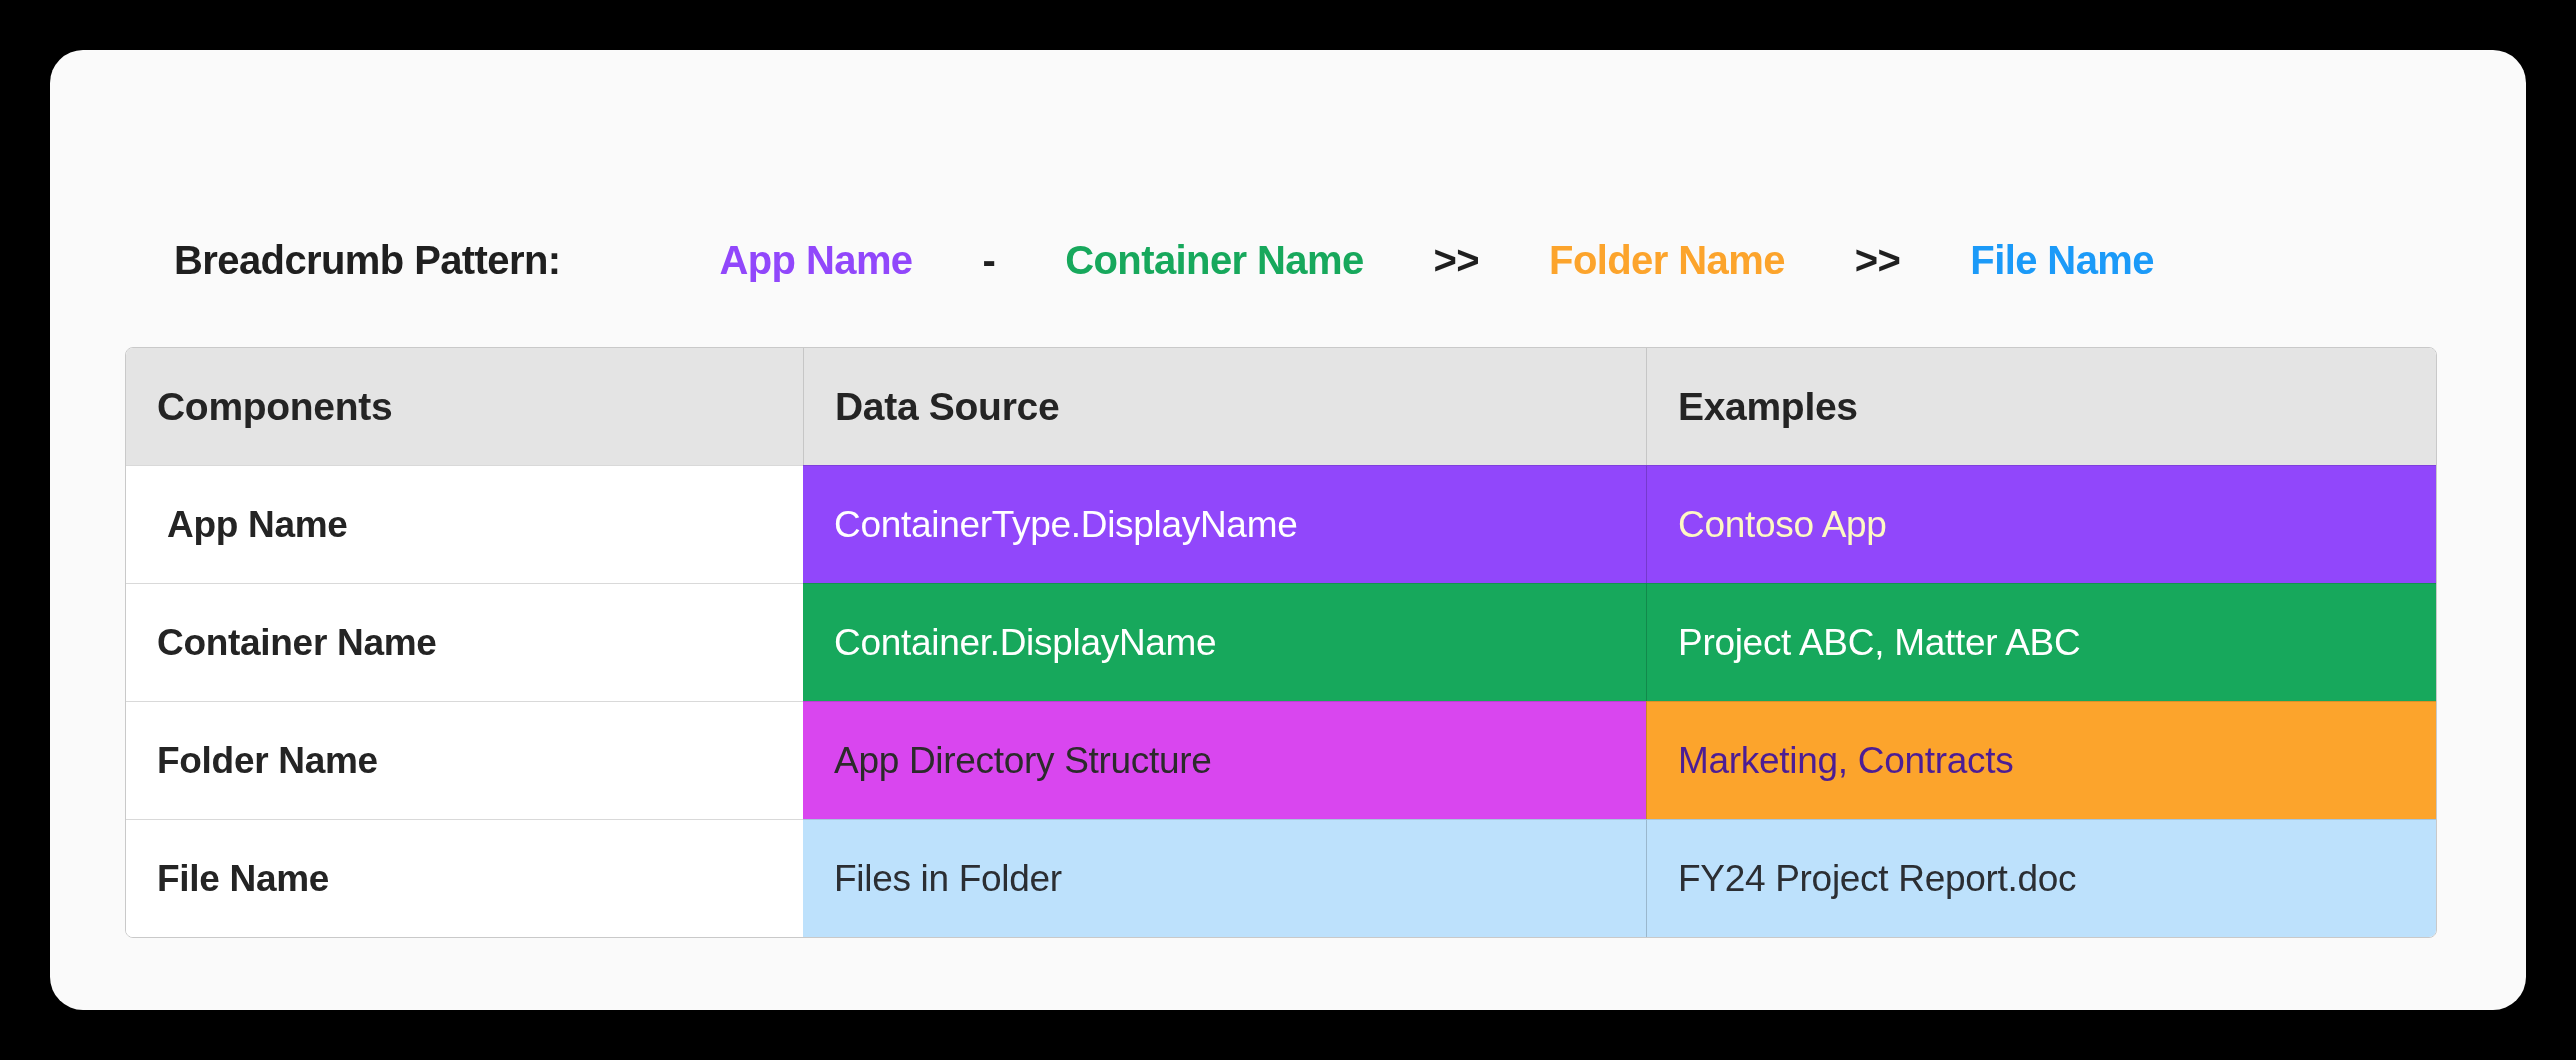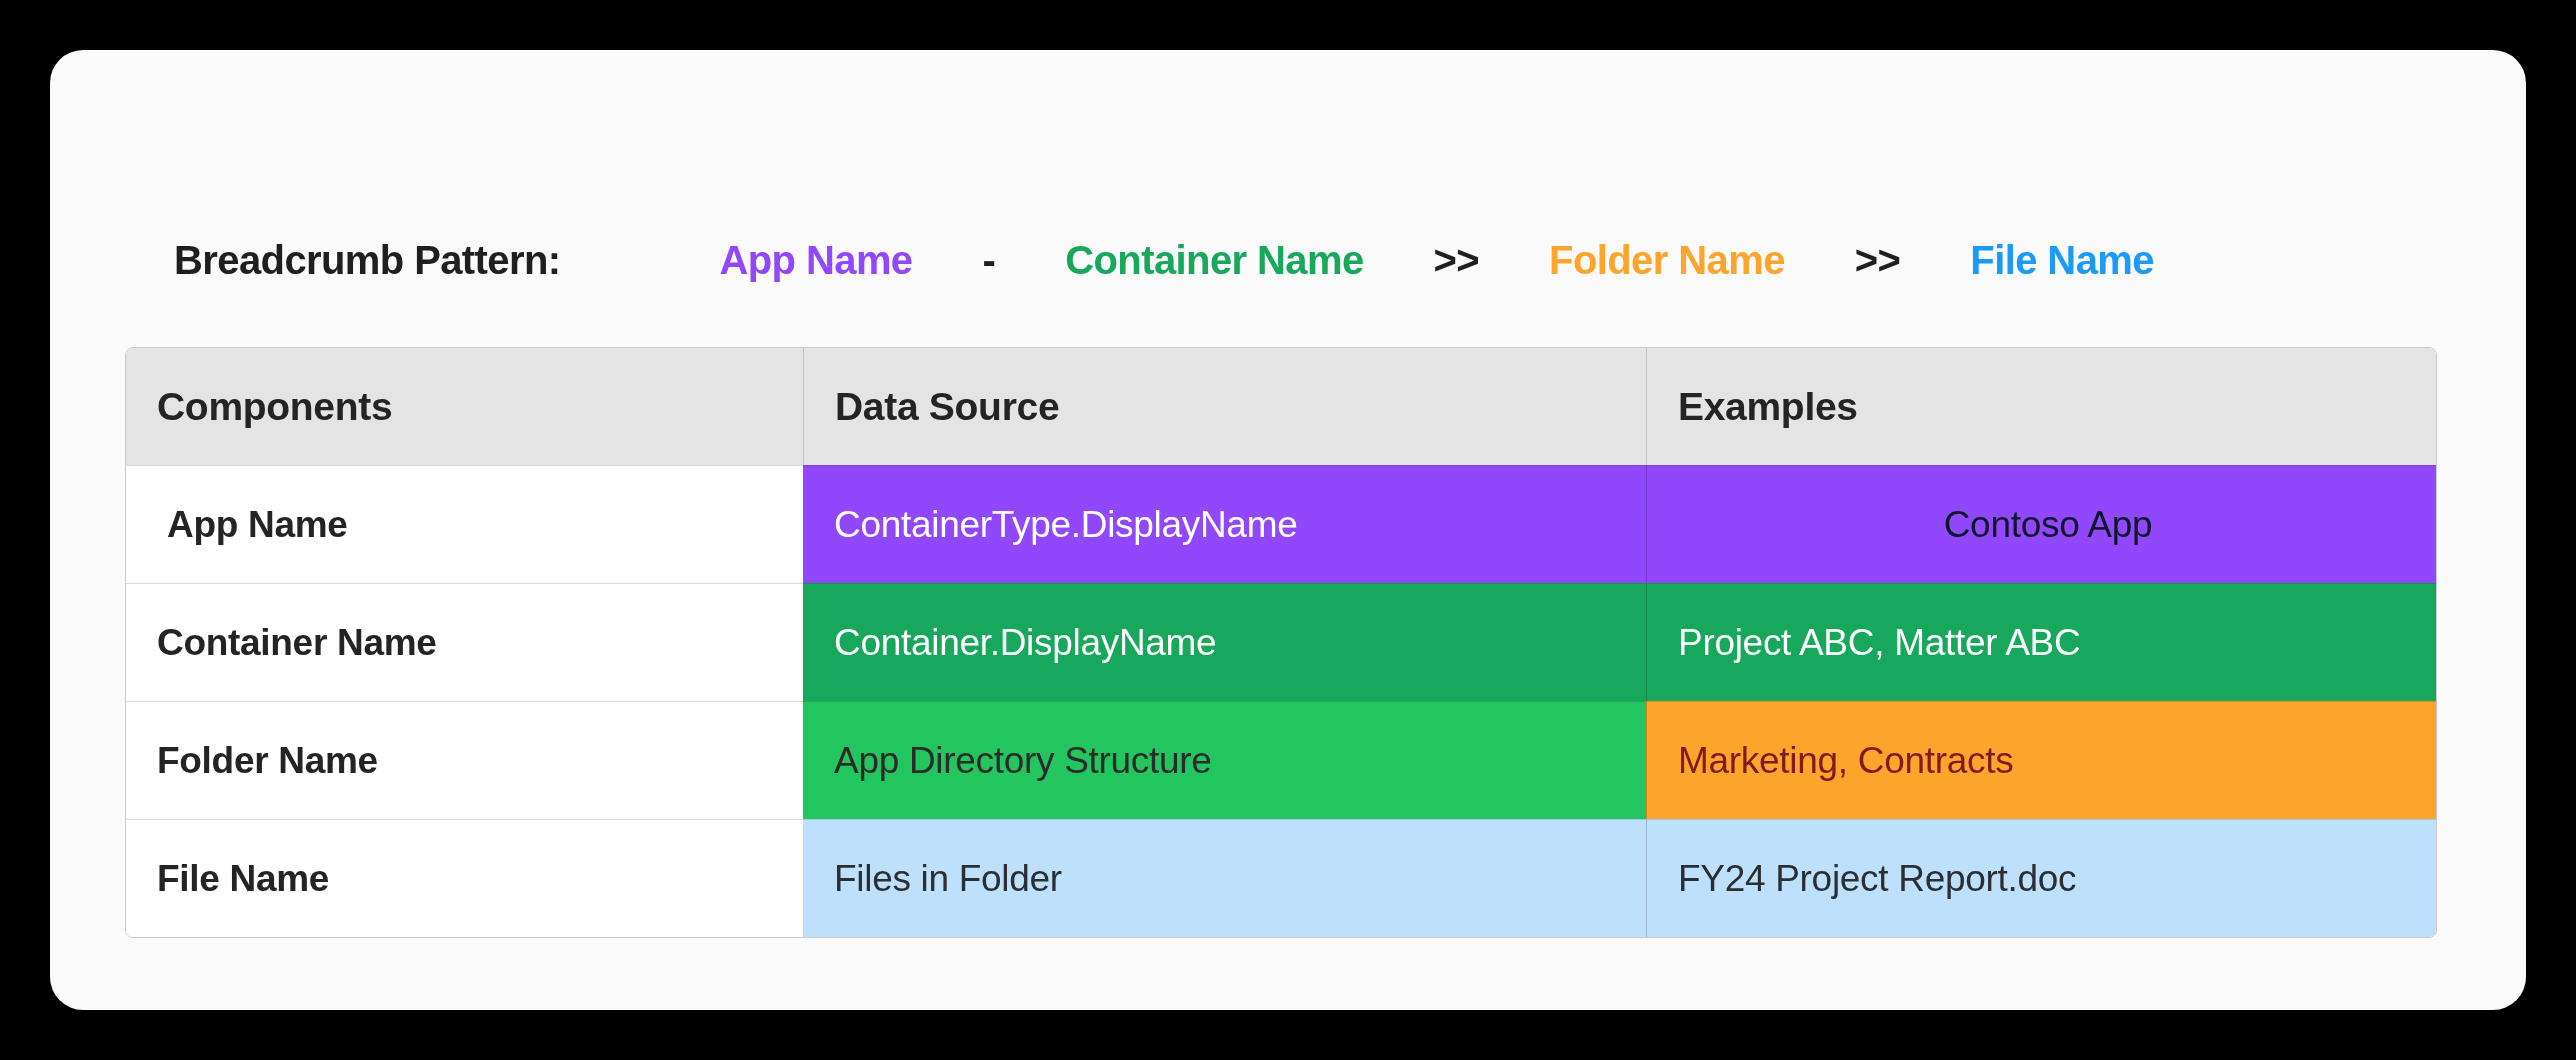--- a/index.html
+++ b/index.html
@@ -115,31 +115,31 @@
         <tr>
           <th style="background-color: rgb(228, 228, 228);">Components</th>
           <th style="background-color: rgb(228, 228, 228);">Data Source</th>
           <th style="background-color: rgb(228, 228, 228);">Examples</th>
         </tr>
       </thead>
       <tbody>
         <tr>
           <td class="comp">&nbsp;App Name</td>
           <td class="src cell-colored" style="background-color: rgb(145, 71, 251); color: rgb(255, 255, 255);">ContainerType.DisplayName</td>
-          <td class="ex cell-colored" style="background-color: rgb(145, 71, 251); color: #0f172a; text-align: center;">Contoso App</td>
+          <td class="ex cell-colored" style="background-color: rgb(145, 71, 251); color: #fef9c3;">Contoso App</td>
         </tr>
         <tr>
           <td class="comp">Container Name</td>
           <td class="src cell-colored" style="background-color: rgb(23, 168, 92); color: rgb(255, 255, 255);">Container.DisplayName</td>
           <td class="ex cell-colored" style="background-color: rgb(23, 168, 92); color: rgb(255, 255, 255);">Project ABC, Matter ABC</td>
         </tr>
         <tr>
           <td class="comp">Folder Name</td>
-          <td class="src cell-colored" style="background-color: #22c55e; color: rgb(43, 43, 43);">App Directory Structure</td>
-          <td class="ex cell-colored" style="background-color: rgb(252, 164, 44); color: #7f1d1d;">Marketing, Contracts</td>
+          <td class="src cell-colored" style="background-color: #d946ef; color: rgb(43, 43, 43);">App Directory Structure</td>
+          <td class="ex cell-colored" style="background-color: rgb(252, 164, 44); color: #4c1d95;">Marketing, Contracts</td>
         </tr>
         <tr>
           <td class="comp">File Name</td>
           <td class="src cell-colored" style="background-color: rgb(189, 225, 252); color: rgb(43, 46, 51);">Files in Folder</td>
           <td class="ex cell-colored" style="background-color: rgb(189, 225, 252); color: rgb(43, 46, 51);">FY24 Project Report.doc</td>
         </tr>
       </tbody>
     </table>
   </div>
 

